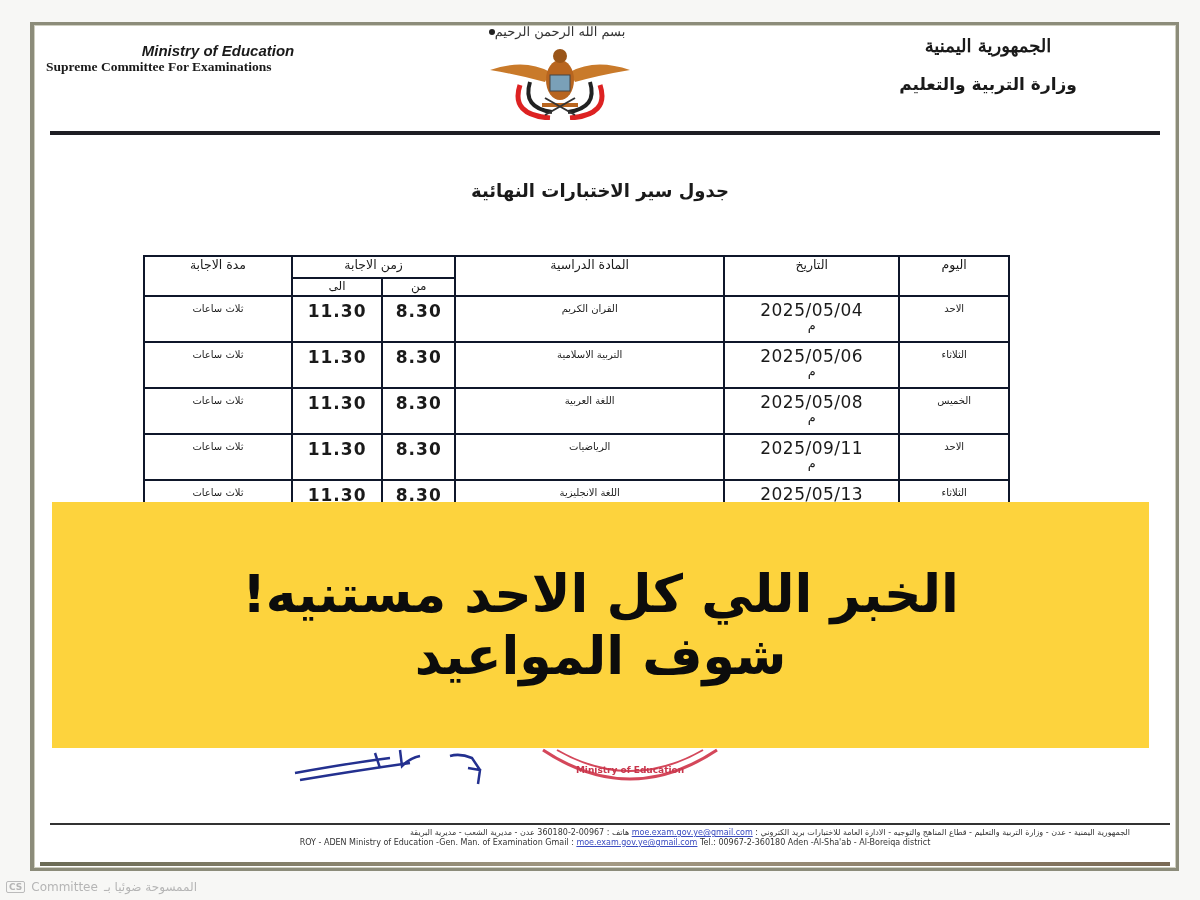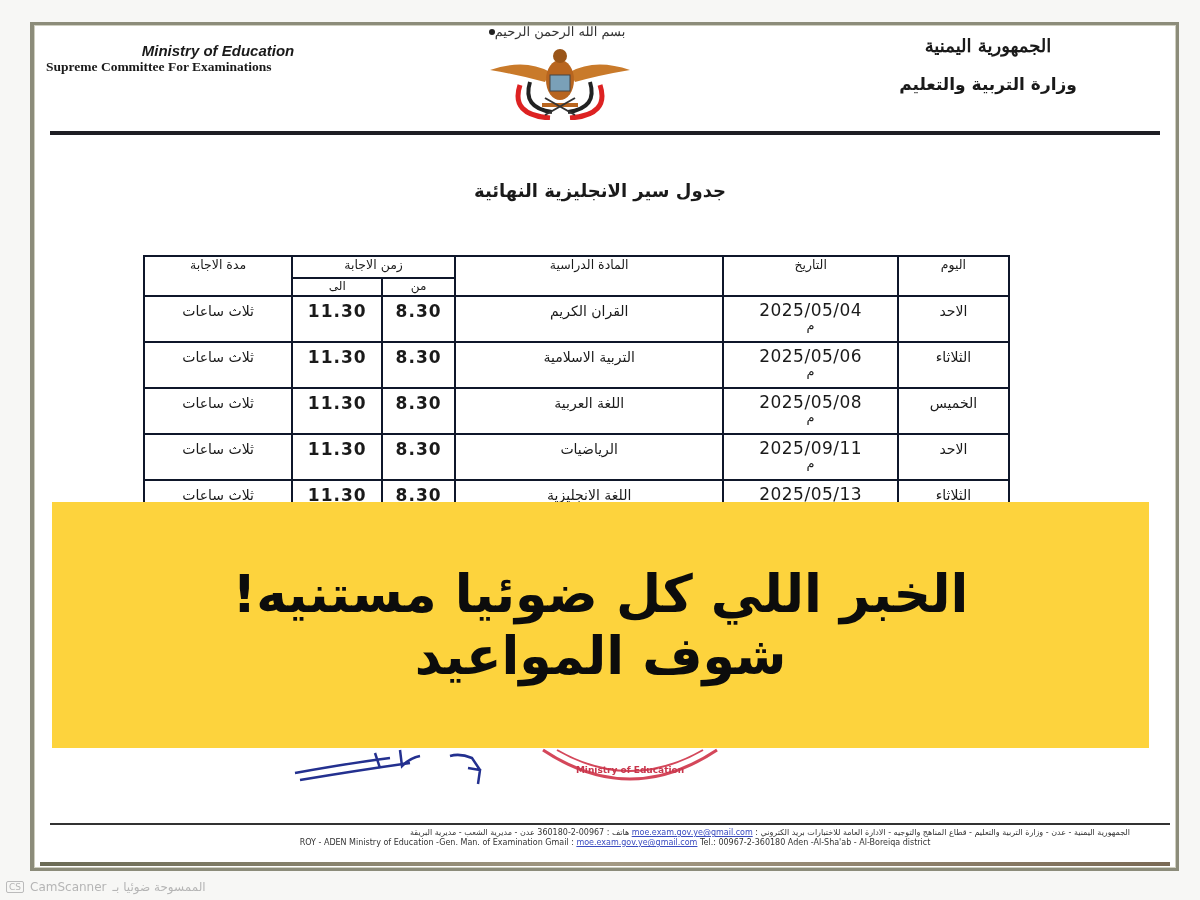--- a/index.html
+++ b/index.html
@@ -18,34 +18,34 @@
   .title{position:absolute;left:300px;top:180px;width:600px;text-align:center;direction:rtl;font-weight:bold;}
   .title .t1{font-size:18px;}
   .title .t2{font-size:18px;margin-top:2px;}
   table.sched{position:absolute;left:143px;top:255px;width:867px;border-collapse:collapse;direction:rtl;font-size:15px;}
   table.sched td, table.sched th{border:2px solid #0f172a;text-align:center;vertical-align:top;padding:0;}
   table.sched th{font-weight:normal;font-size:12.5px;height:20px;}
   table.sched .sub th{height:16px;font-size:12px;}
   table.sched td{height:38px;}
   table.sched td.num{font-family:"DejaVu Sans",sans-serif;font-weight:bold;font-size:17px;letter-spacing:1px;padding-top:4px;}
   table.sched td.date{font-family:"DejaVu Sans",sans-serif;font-size:17px;line-height:17px;padding-top:5px;letter-spacing:0.5px;}
-  table.sched td.txt{font-size:14px;padding-top:6px;}
+  table.sched td.txt{font-size:10px;padding-top:6px;}
   .date .m{display:block;font-size:13px;line-height:13px;}
   .banner{position:absolute;left:52px;top:502px;width:1097px;height:246px;background:#fdd33d;display:flex;flex-direction:column;align-items:center;justify-content:center;direction:rtl;}
   .banner .b1,.banner .b2{font-family:"DejaVu Sans",sans-serif;font-weight:bold;color:#0c0c0c;font-size:52px;line-height:62px;letter-spacing:-1px;}
   .sig{position:absolute;left:290px;top:748px;width:220px;height:40px;}
   .stamp{position:absolute;left:535px;top:748px;width:190px;height:40px;}
   .foot-rule{position:absolute;left:50px;top:823px;width:1120px;height:2px;background:#333;}
   .footer{position:absolute;left:100px;top:828px;width:1030px;font-size:8px;color:#333;line-height:10px;}
   .footer .f1{direction:rtl;text-align:right;}
   .footer .f2{text-align:center;}
   .footer .link{color:#3b4cc0;text-decoration:underline;}
   .bottom-strip{position:absolute;left:40px;top:862px;width:1130px;height:4px;background:linear-gradient(90deg,#6b6b55,#a49a84,#7a6a55);}
   .camscanner{position:absolute;left:6px;top:880px;font-size:12px;color:#b5b5b5;display:flex;align-items:center;gap:6px;}
-  .camscanner .cs{border:1.5px solid #bbb;border-radius:2px;font-size:9px;padding:0 2px;font-weight:normal;}
+  .camscanner .cs{border:1.5px solid #bbb;border-radius:2px;font-size:9px;padding:0 2px;font-weight:bold;}
 </style>
 </head>
 <body>
 
 <div class="frame"></div>
 
 <div class="hdr-left">
   <div class="l2">Ministry of Education</div>
   <div class="l3">Supreme Committee For Examinations</div>
 </div>
@@ -69,21 +69,21 @@
 </div>
 
 <div class="hdr-right">
   <div class="r1">الجمهورية اليمنية</div>
   <div class="r2">وزارة التربية والتعليم</div>
 </div>
 
 <div class="rule"></div>
 
 <div class="title">
-  <div class="t1">جدول سير الانجليزية النهائية</div>
+  <div class="t1">جدول سير الاختبارات النهائية</div>
 </div>
 
 <table class="sched">
   <thead>
     <tr>
       <th rowspan="2" style="width:122px">اليوم</th>
       <th rowspan="2" style="width:187px">التاريخ</th>
       <th rowspan="2" style="width:310px">المادة الدراسية</th>
       <th colspan="2">زمن الاجابة</th>
       <th rowspan="2" style="width:168px">مدة الاجابة</th>
@@ -131,21 +131,21 @@
       <td class="date"><span>2025/05/13</span><span class="m">م</span></td>
       <td class="txt">اللغة الانجليزية</td>
       <td class="num">8.30</td>
       <td class="num">11.30</td>
       <td class="txt">ثلاث ساعات</td>
     </tr>
   </tbody>
 </table>
 
 <div class="banner">
-  <div class="b1">الخبر اللي كل ضوئيا مستنيه!</div>
+  <div class="b1">الخبر اللي كل الاحد مستنيه!</div>
   <div class="b2">شوف المواعيد</div>
 </div>
 
 <div class="sig">
   <svg width="220" height="40" viewBox="0 0 220 40">
     <path d="M5 25 Q60 15 100 10 M10 32 Q70 22 120 15" stroke="#23308f" stroke-width="2.5" fill="none"></path>
     <path d="M85 5 L90 20 M110 2 L112 18 Q120 10 130 8" stroke="#23308f" stroke-width="2.5" fill="none"></path>
     <path d="M160 8 Q170 5 182 10 L190 22 M178 20 L190 22 L188 36" stroke="#23308f" stroke-width="2.5" fill="none"></path>
   </svg>
 </div>
@@ -168,15 +168,15 @@
   <div class="f2">
     <span>ROY - ADEN Ministry of Education -Gen. Man. of Examination Gmail : </span><span class="link">moe.exam.gov.ye@gmail.com</span>
     <span>Tel.: 00967-2-360180 Aden -Al-Sha'ab - Al-Boreiqa district</span>
   </div>
 </div>
 
 <div class="bottom-strip"></div>
 
 <div class="camscanner">
   <span class="cs">CS</span>
-  <span>CamScanner</span>
+  <span>Committee</span>
   <span>الممسوحة ضوئيا بـ</span>
 </div>
 
 </body></html>

